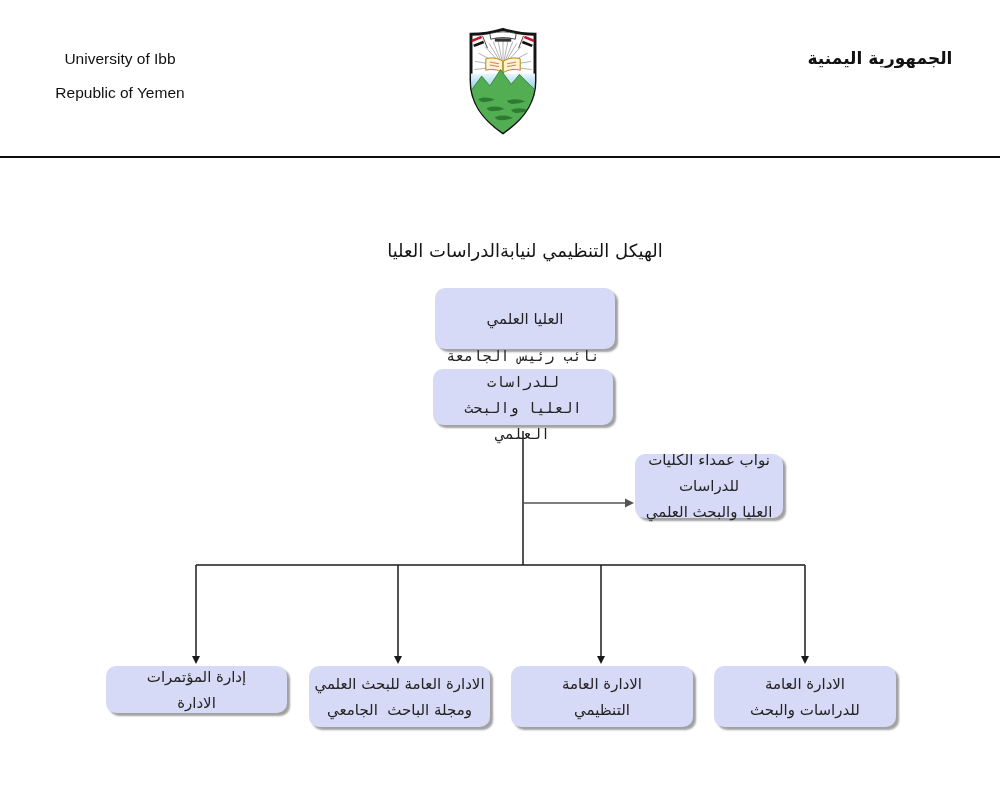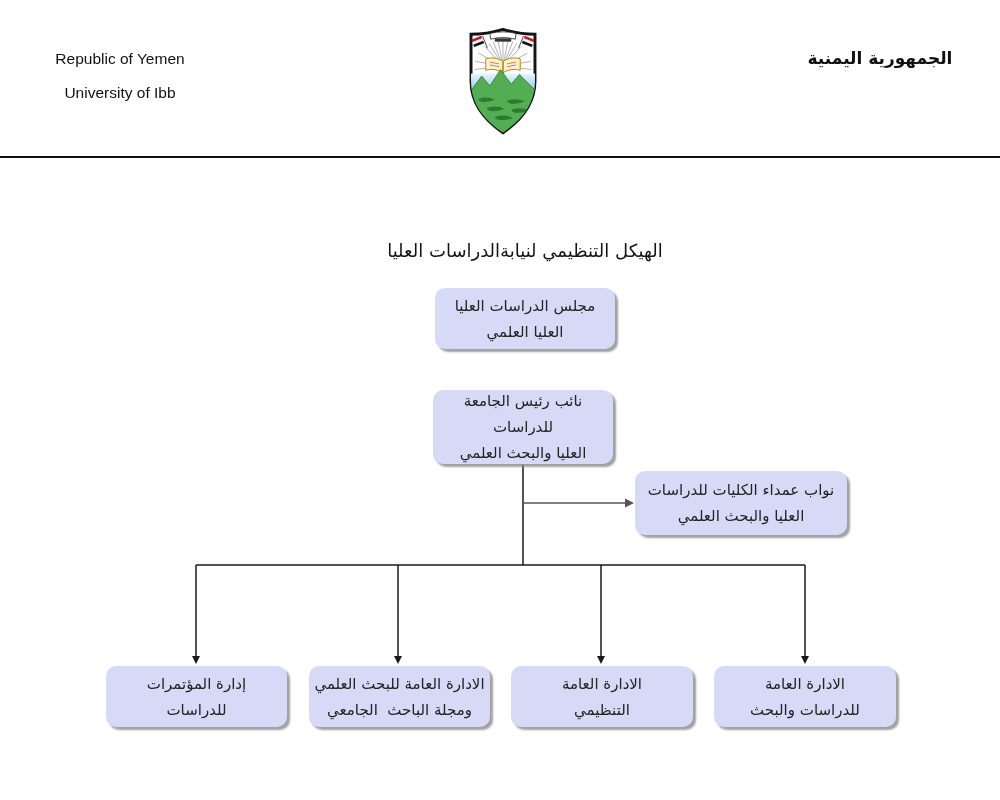--- a/index.html
+++ b/index.html
@@ -31,35 +31,35 @@
   .obox {
     position: absolute; background: #d7daf6; border-radius: 10px;
     box-shadow: 3px 3px 2px rgba(145,145,145,0.85);
     display: flex; flex-direction: column; justify-content: center; align-items: center;
     direction: rtl; text-align: center;
     font-size: 15px; color: #232323;
   }
   .obox .bline { display: block; line-height: 26px; white-space: pre-wrap; }
 
   .b-council   { left: 435px; top: 288px; width: 180px; height: 61px; }
-  .b-vp        { left: 433px; top: 390px; width: 180px; height: 74px; }
-  .b-deans     { left: 635px; top: 471px; width: 212px; height: 64px; }
-  .b-conf      { left: 106px; top: 666px; width: 181px; height: 61px; }
+  .b-vp        { left: 433px; top: 369px; width: 180px; height: 56px; font-family: Liberation Mono, monospace; }
+  .b-deans     { left: 635px; top: 454px; width: 148px; height: 64px; }
+  .b-conf      { left: 106px; top: 666px; width: 181px; height: 47px; }
   .b-research  { left: 309px; top: 666px; width: 181px; height: 61px; }
   .b-missions  { left: 511px; top: 666px; width: 182px; height: 61px; }
   .b-grad      { left: 714px; top: 666px; width: 182px; height: 61px; }
 
   .connectors { position: absolute; left: 0; top: 0; width: 1000px; height: 800px; pointer-events: none; }
 </style>
 </head>
 <body>
 
 <div class="hdr-block hdr-left">
+  <span class="hdr-line">University of Ibb</span>
   <span class="hdr-line">Republic of Yemen</span>
-  <span class="hdr-line">University of Ibb</span>
 </div>
 
 <svg class="logo" viewBox="0 0 100 132" xmlns="http://www.w3.org/2000/svg">
   <defs>
     <clipPath id="shieldClip">
       <path d="M50 3 C40 6 25 9 11 9 L11 66 C11 95 28 114 50 129 C72 114 89 95 89 66 L89 9 C75 9 60 6 50 3 Z"></path>
     </clipPath>
     <linearGradient id="skyGrad" x1="0" y1="0" x2="0" y2="1">
       <stop offset="0" stop-color="#e8f6fc"></stop>
       <stop offset="1" stop-color="#8fcde9"></stop>
@@ -157,37 +157,36 @@
 
   <g fill="#1a1a1a">
     <polygon points="192,656 200,656 196,664"></polygon>
     <polygon points="394,656 402,656 398,664"></polygon>
     <polygon points="597,656 605,656 601,664"></polygon>
     <polygon points="801,656 809,656 805,664"></polygon>
   </g>
 </svg>
 
 <div class="obox b-council">
-  <span class="bline">مجلس الدراسات العليا</span>
   <span class="bline">العليا العلمي</span>
 </div>
 
 <div class="obox b-vp">
   <span class="bline">نائب رئيس الجامعة للدراسات</span>
   <span class="bline">العليا والبحث العلمي</span>
 </div>
 
 <div class="obox b-deans">
   <span class="bline">نواب عمداء الكليات للدراسات</span>
   <span class="bline">العليا والبحث العلمي</span>
 </div>
 
 <div class="obox b-conf">
   <span class="bline">إدارة المؤتمرات</span>
-  <span class="bline">للدراسات</span>
+  <span class="bline">الادارة</span>
 </div>
 
 <div class="obox b-research">
   <span class="bline">الادارة العامة للبحث العلمي</span>
   <span class="bline">ومجلة الباحث  الجامعي</span>
 </div>
 
 <div class="obox b-missions">
   <span class="bline">الادارة العامة</span>
   <span class="bline">التنظيمي</span>

